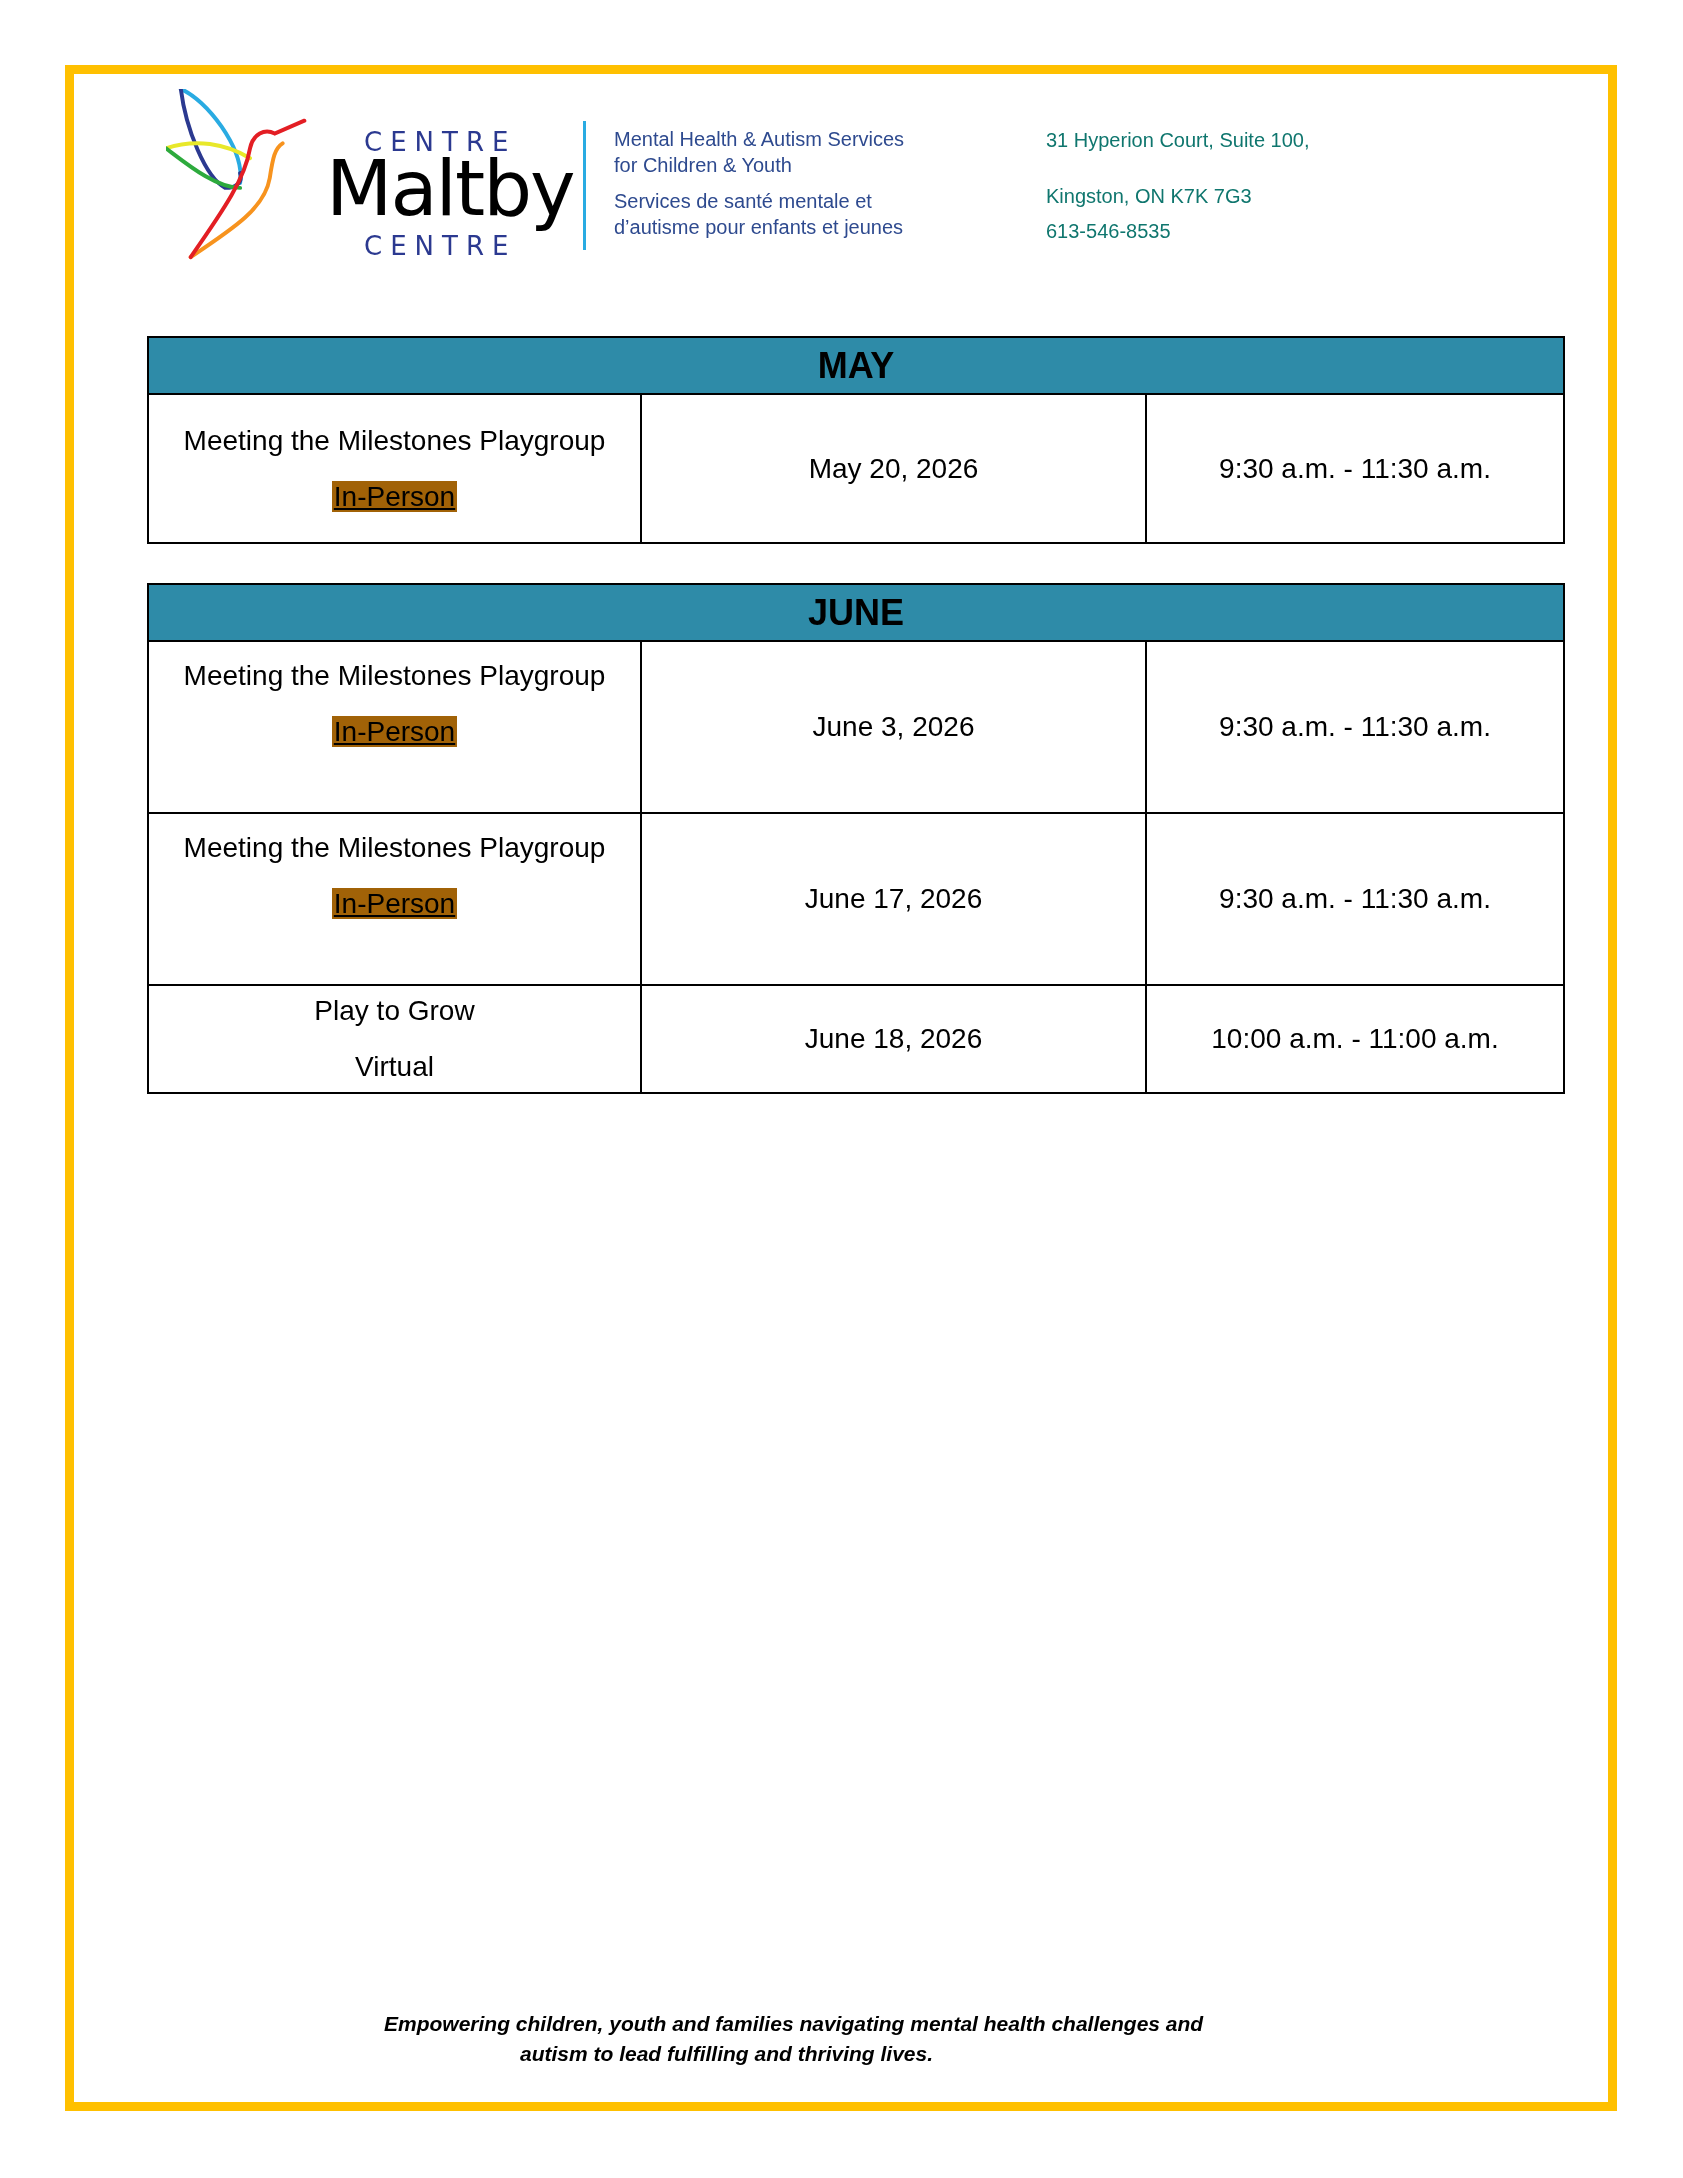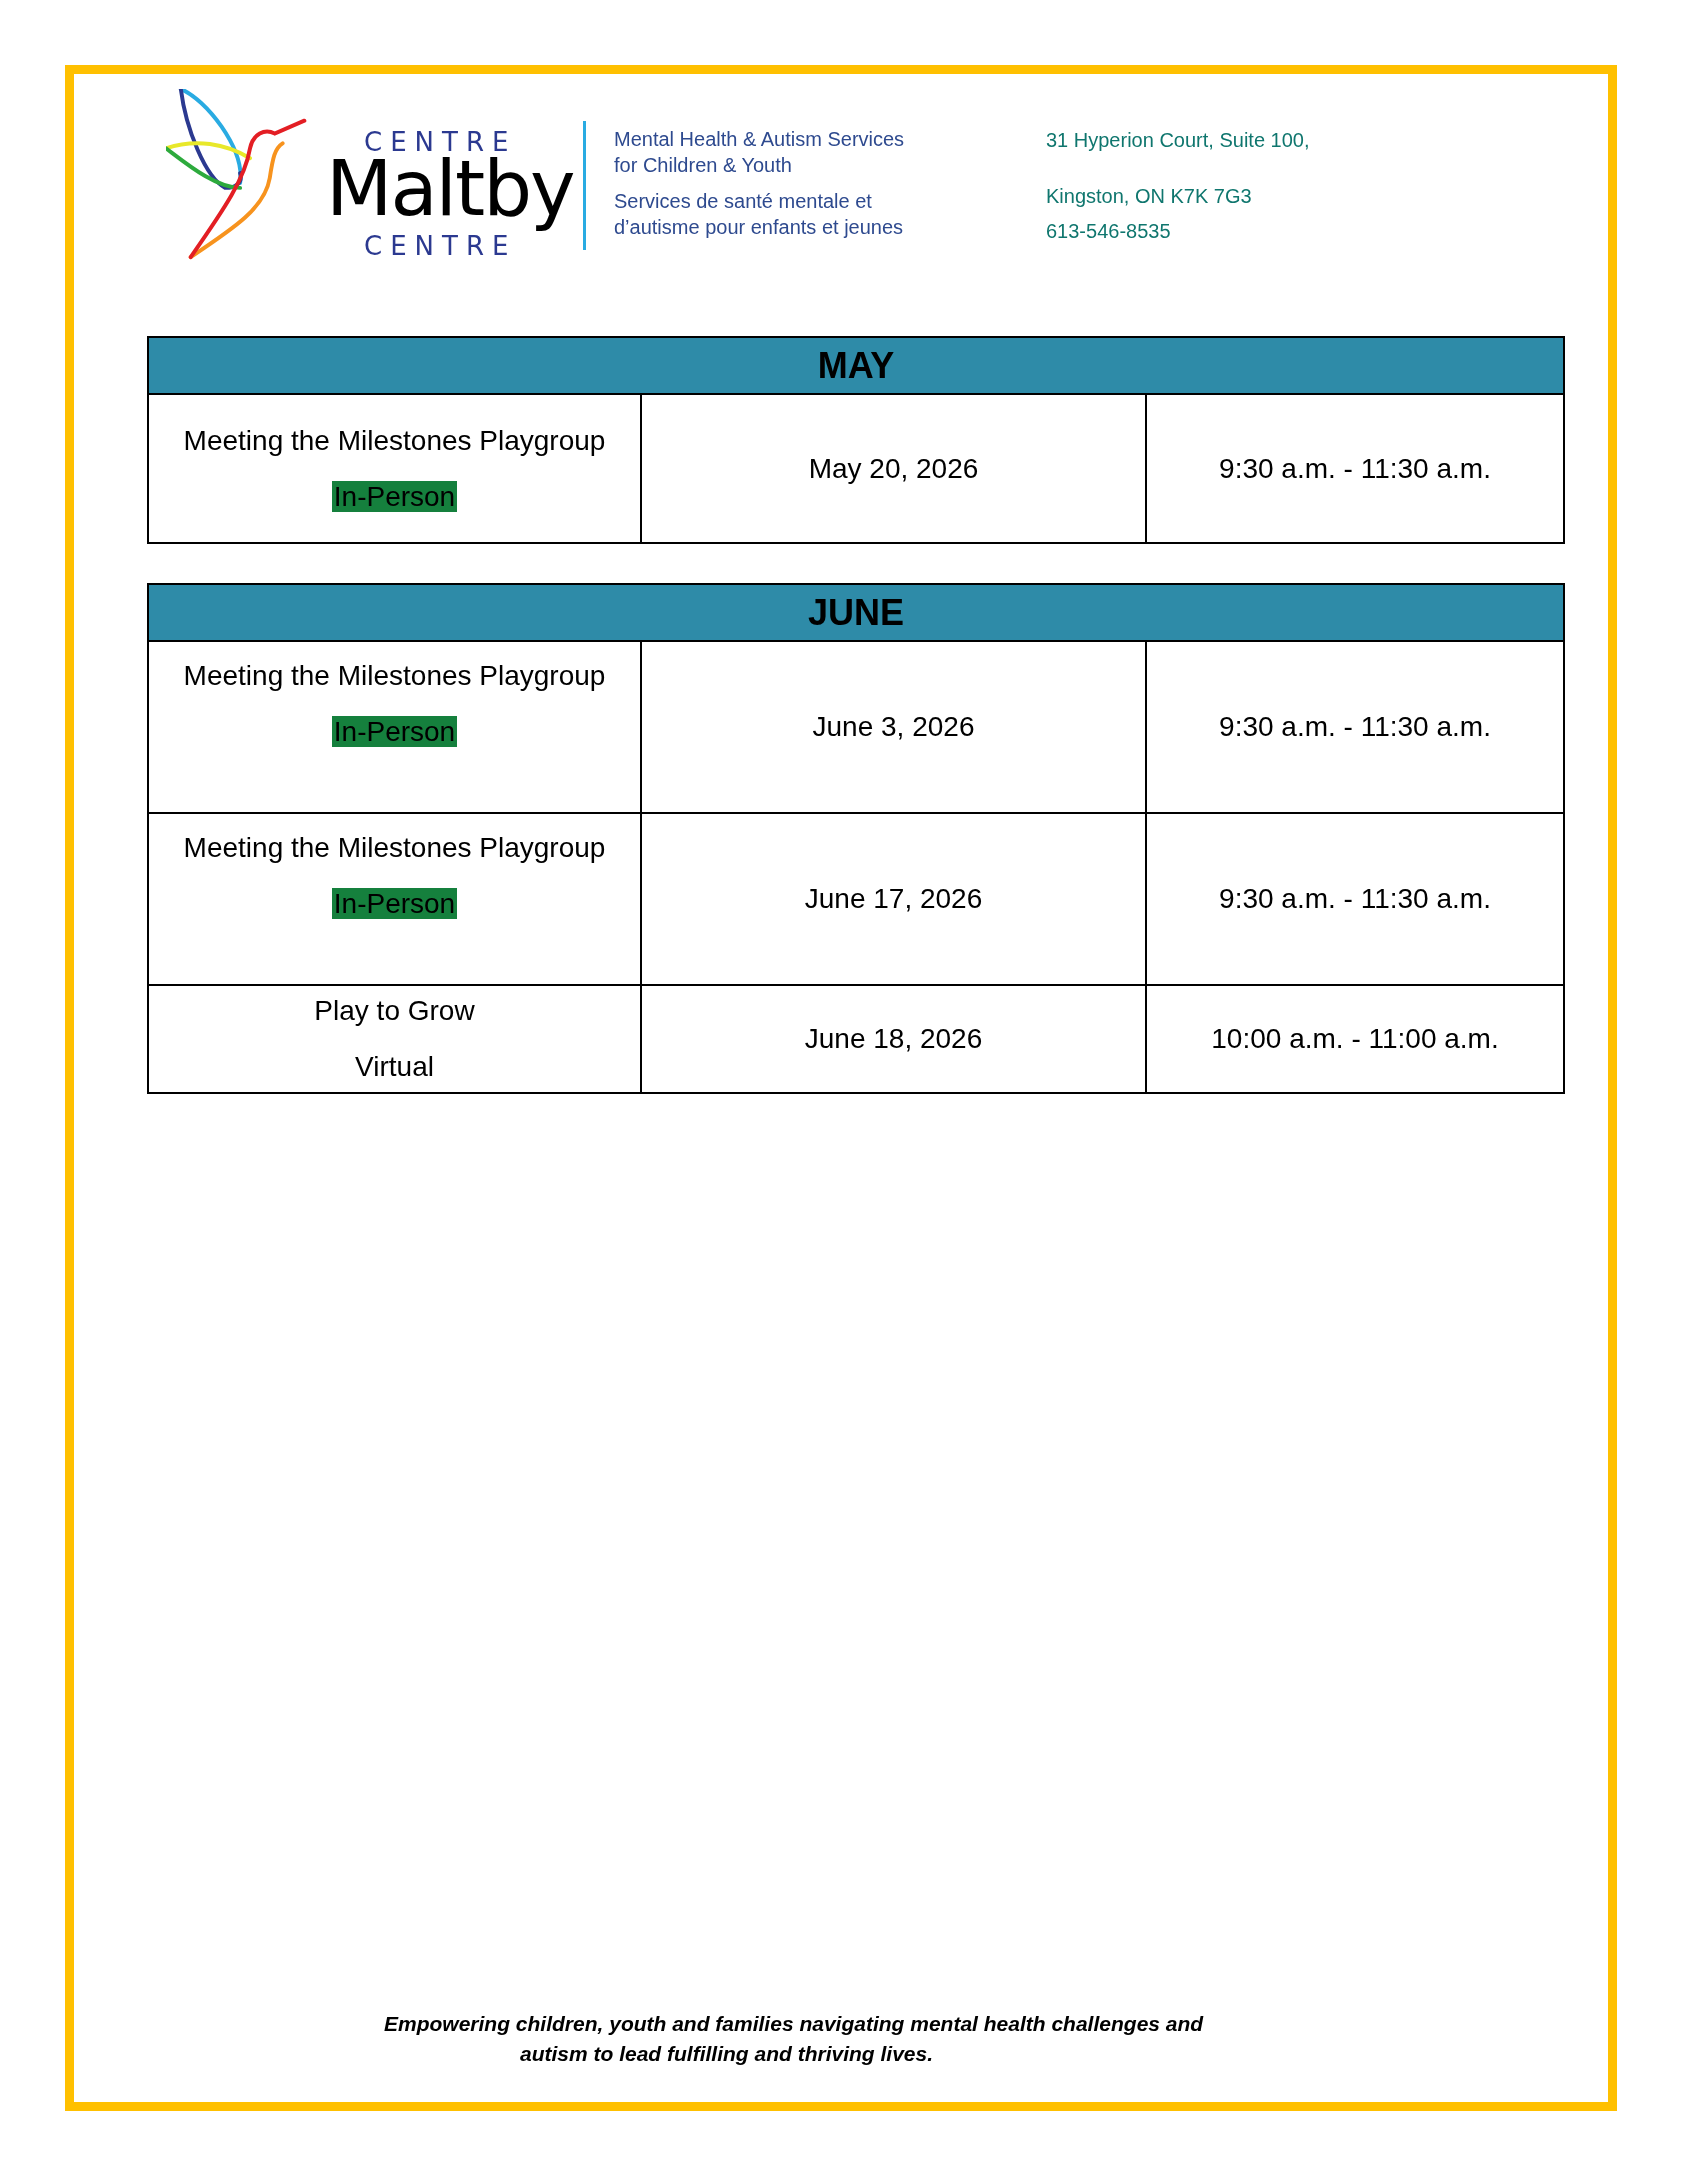--- a/index.html
+++ b/index.html
@@ -26,21 +26,21 @@
     .sched-table { position: absolute; left: 147px; width: 1416px; border-collapse: collapse; table-layout: fixed; }
     .sched-table td, .sched-table th { border: 2.5px solid #000; text-align: center; vertical-align: middle; padding: 0; font-family: "Liberation Sans", sans-serif; font-size: 28px; font-weight: normal; }
     .sched-table th { background: #2E8BA8; font-weight: bold; font-size: 36px; height: 55px; }
     .col1 { width: 493px; }
     .col2 { width: 505px; }
     .col3 { width: 418px; }
     .may-table { top: 336px; }
     .june-table { top: 583px; }
     .event-name { display: block; line-height: 40px; }
     .event-mode { display: block; line-height: 40px; margin-top: 16px; }
-    .highlight { background: #15803d; padding: 0 2px; }
+    .highlight { background: #a16207; padding: 0 2px; text-decoration: underline; }
 
     .footer { position: absolute; left: 0; top: 2012px; width: 1683px; font-family: "Liberation Sans", sans-serif; font-style: italic; font-weight: bold; font-size: 21px; }
     .footer-line1 { position: absolute; left: 384px; top: 0; white-space: nowrap; }
     .footer-line2 { position: absolute; left: 520px; top: 30px; white-space: nowrap; }
   </style>
 </head>
 <body>
 
 <div class="page-border"></div>
 

